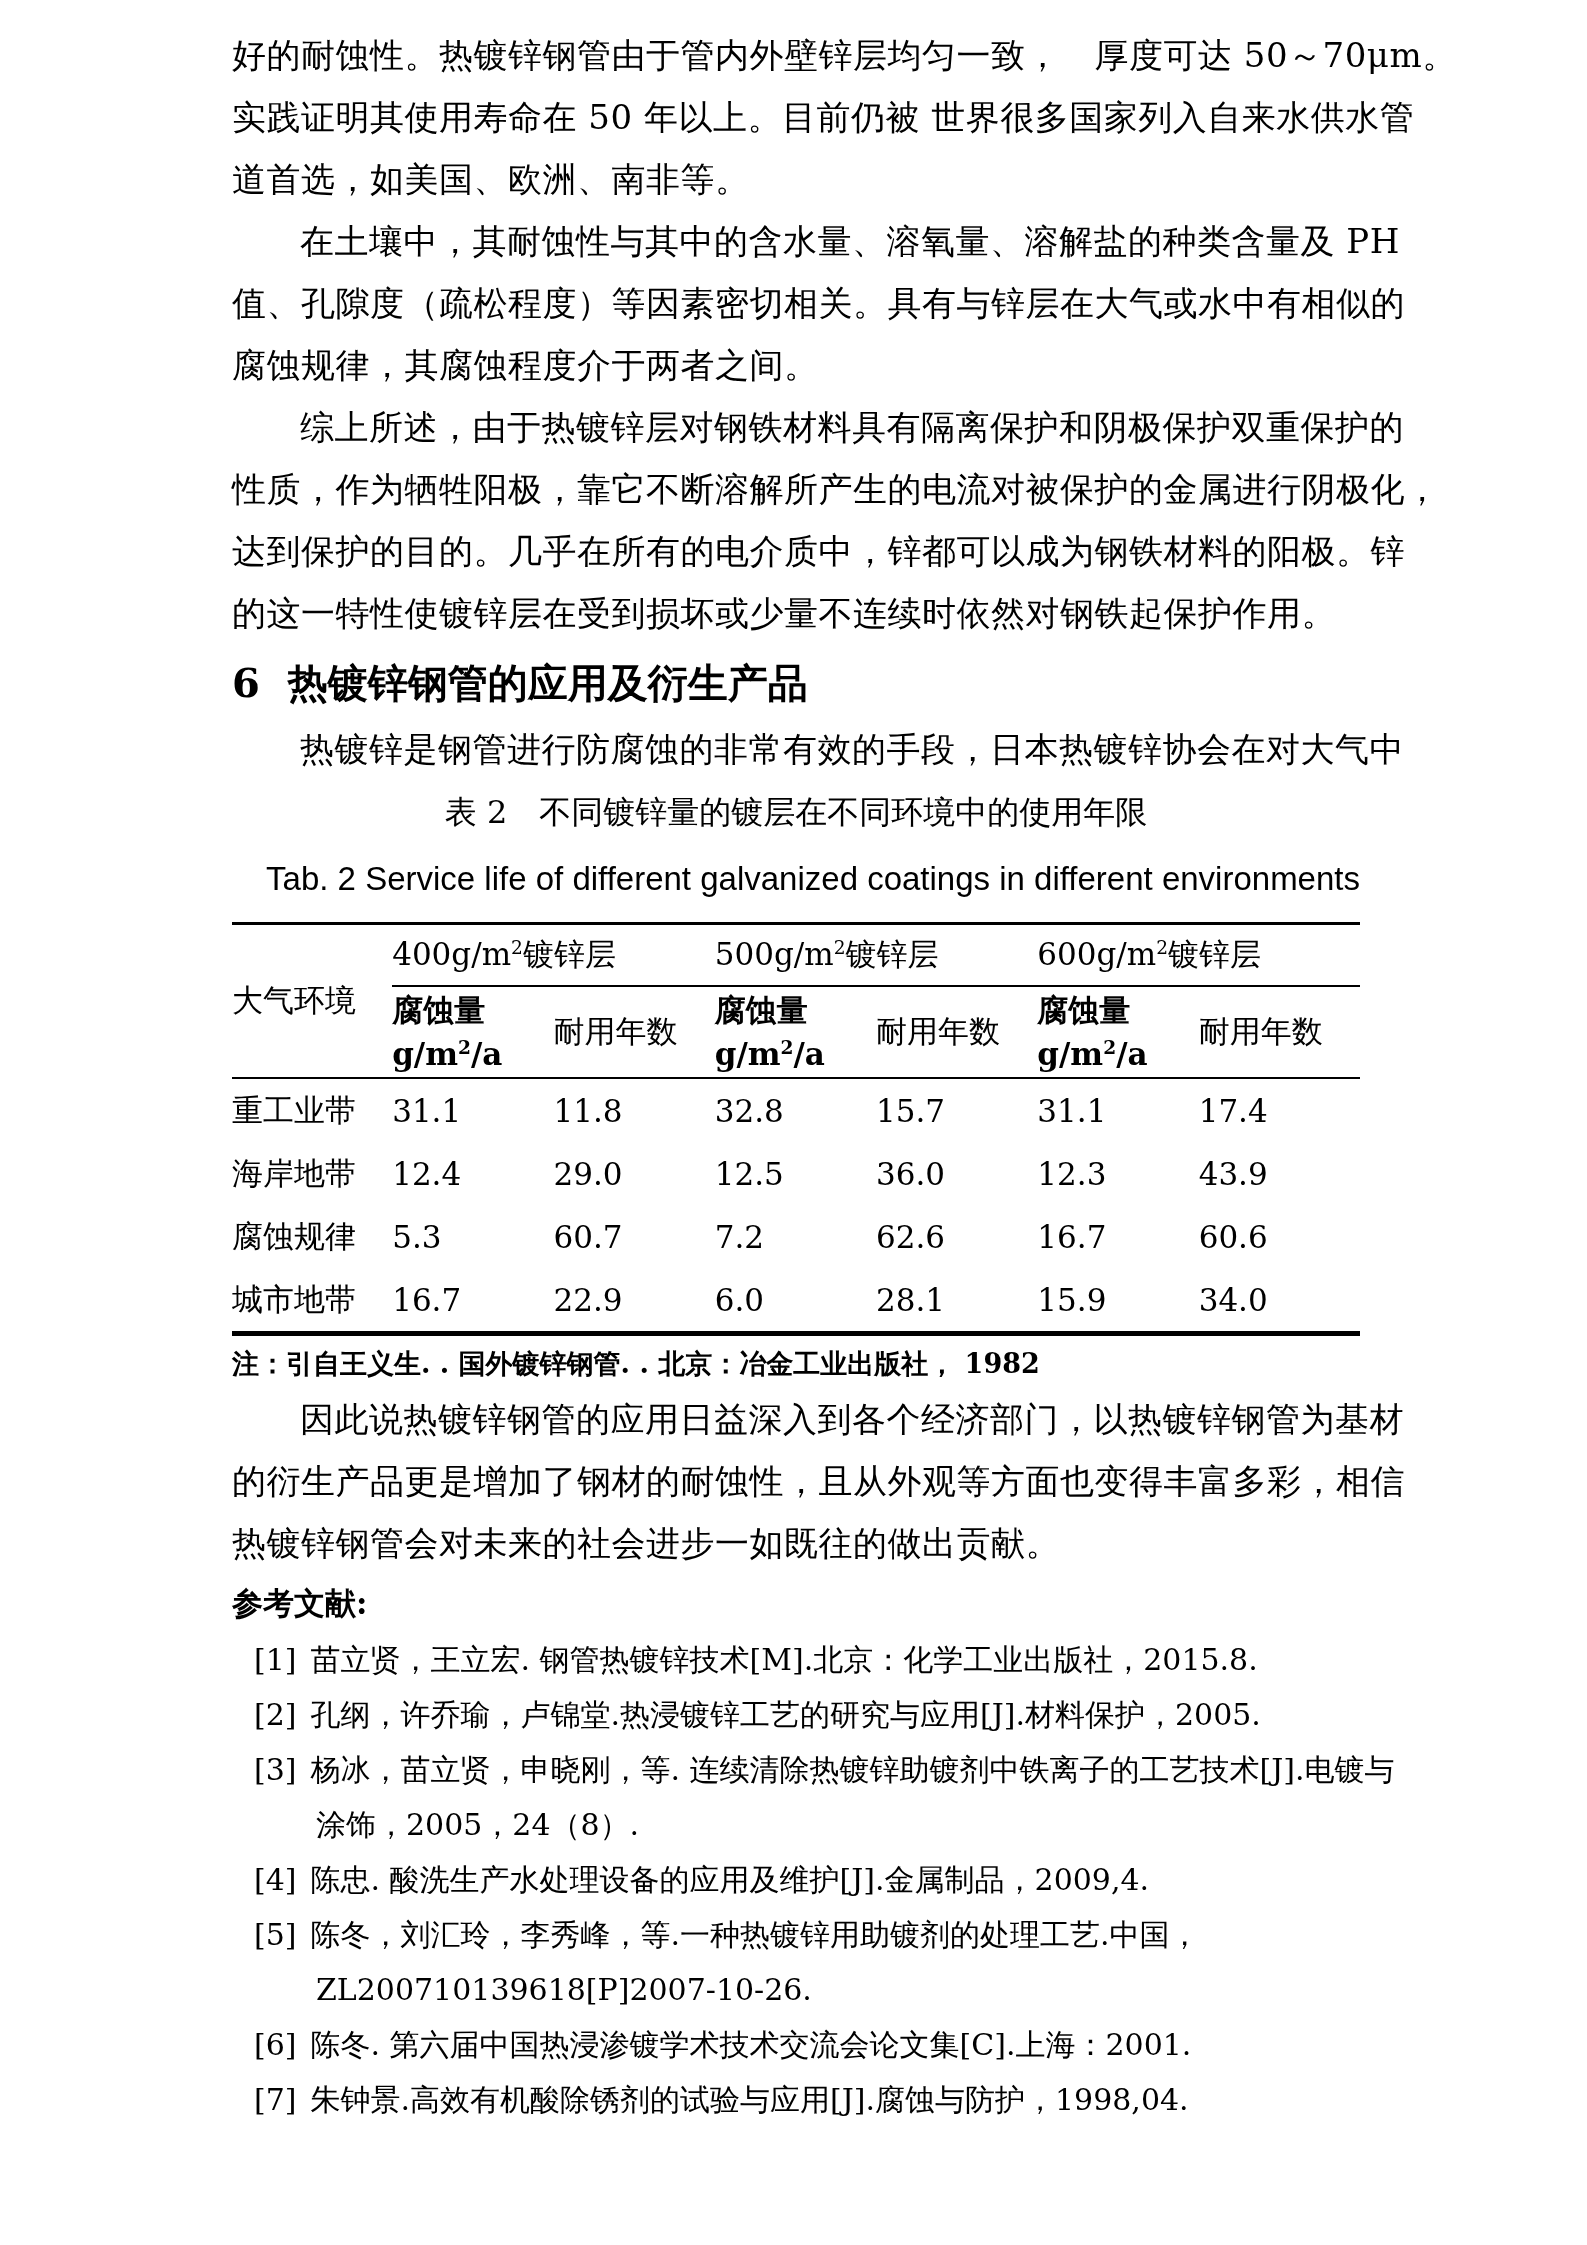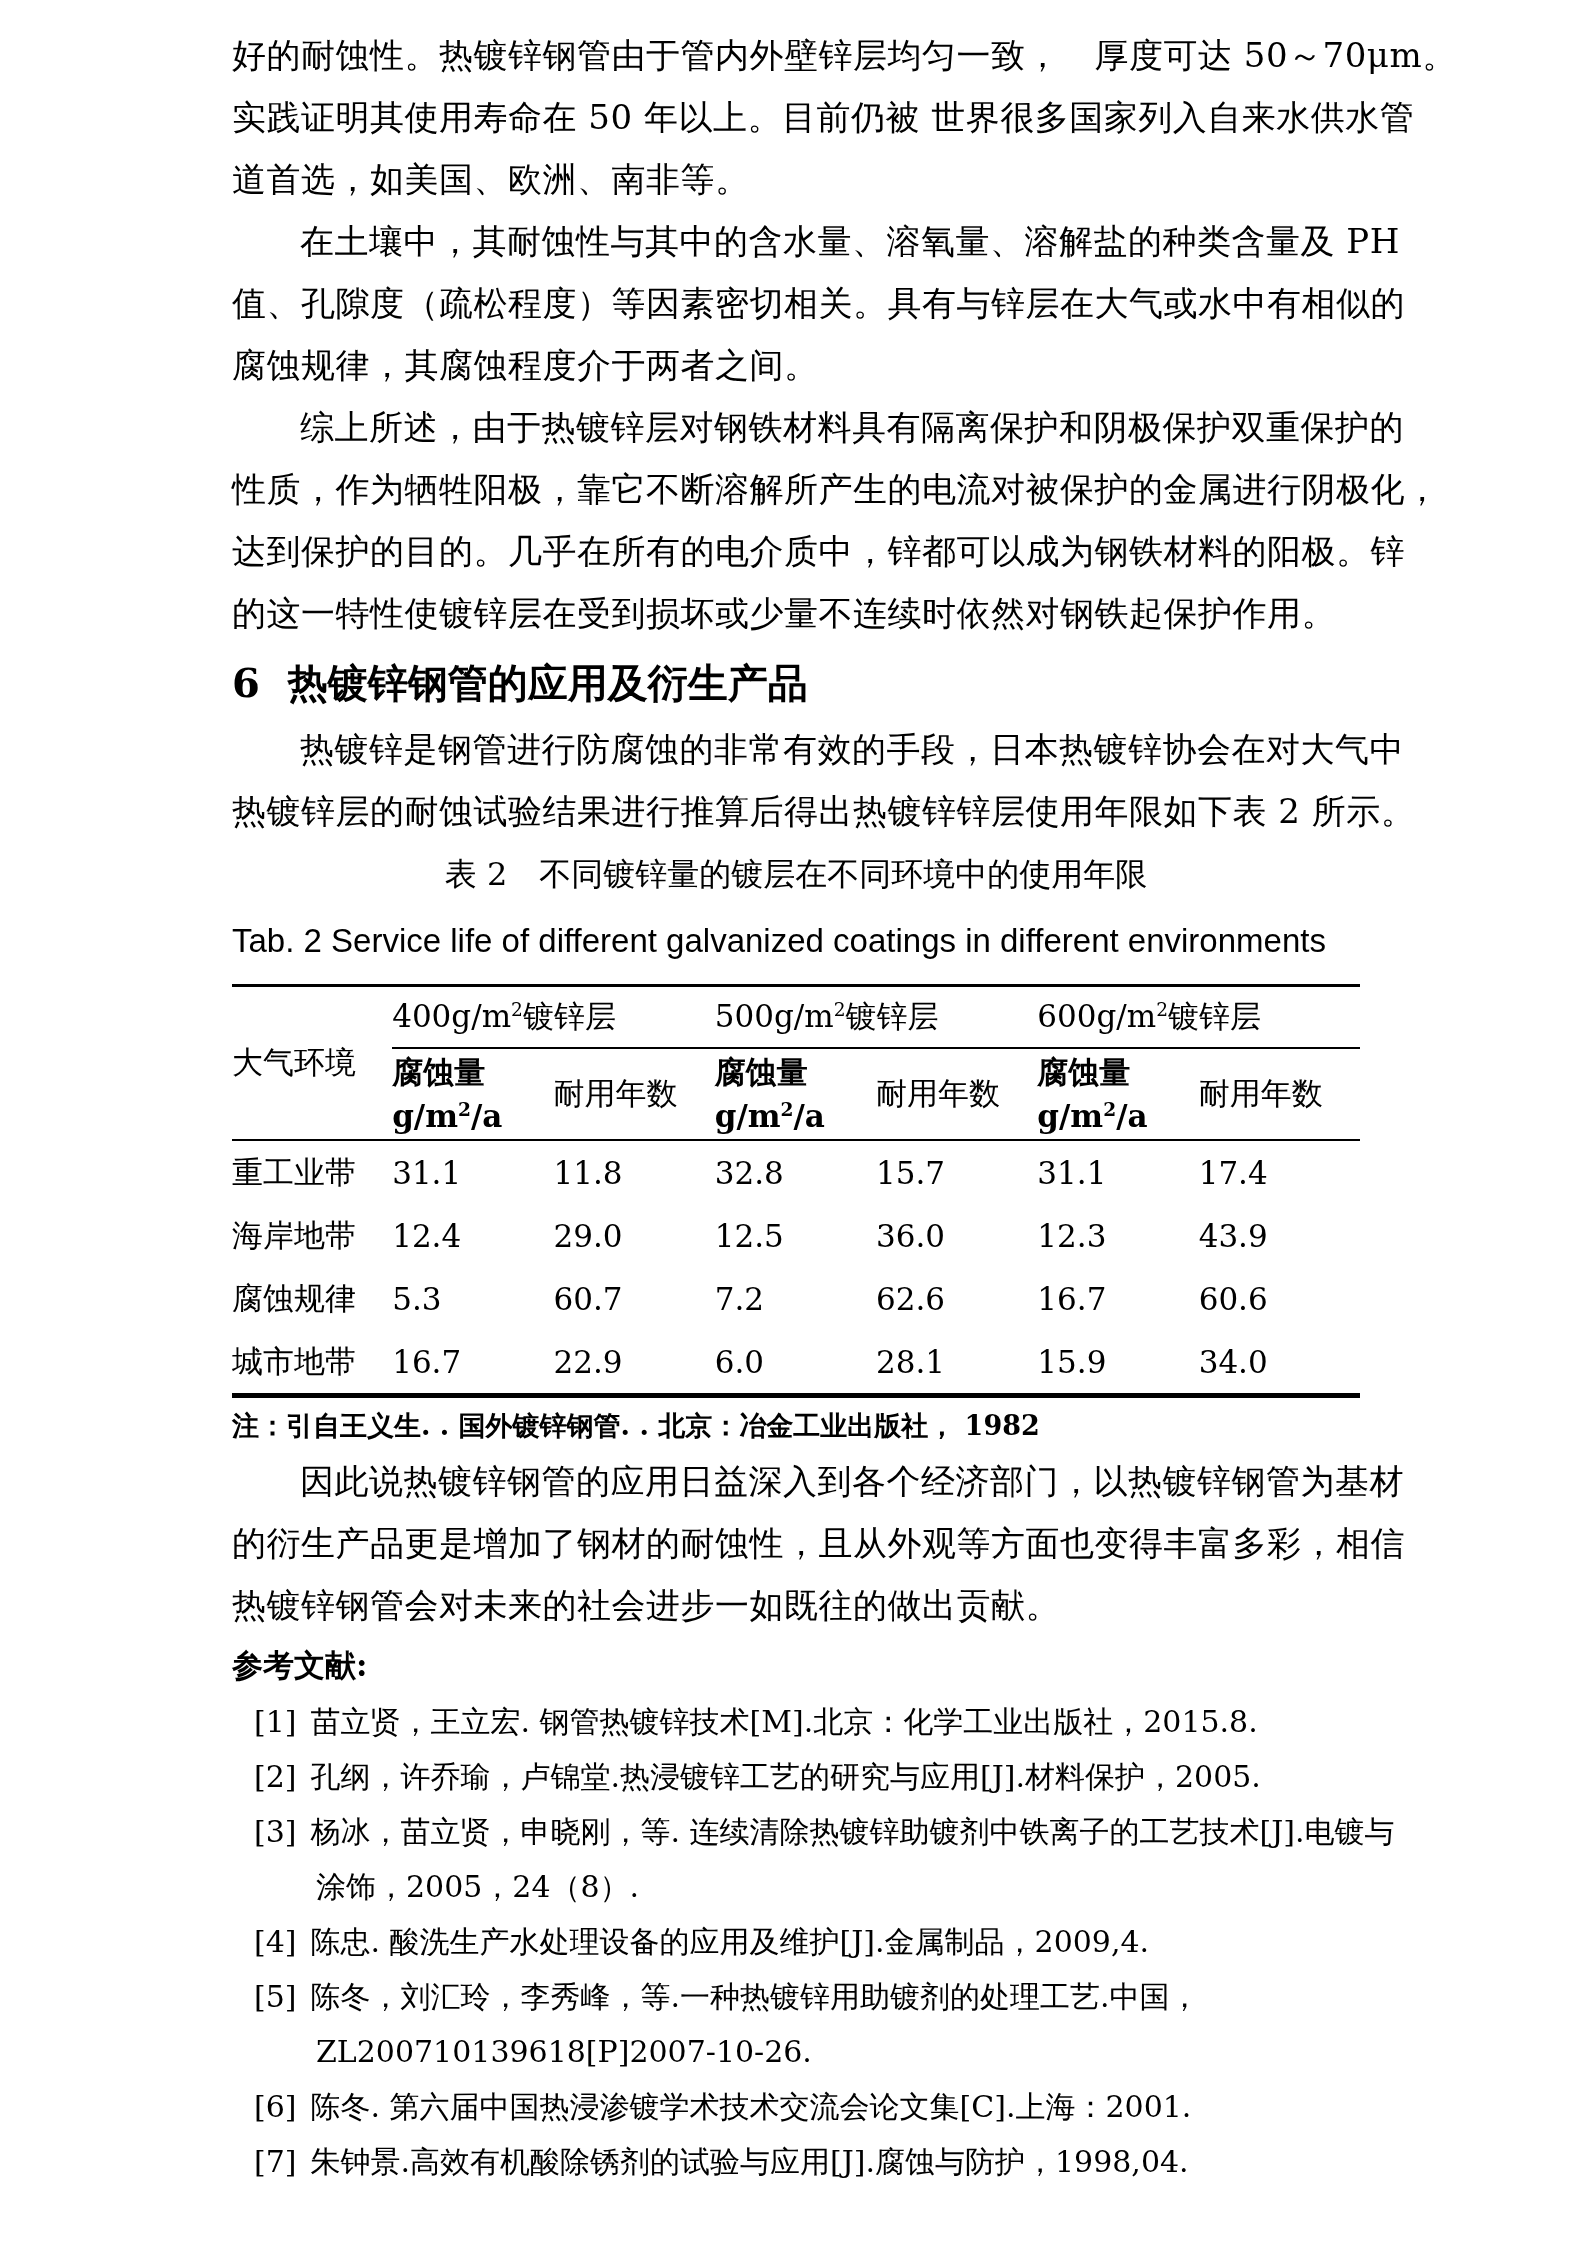--- a/index.html
+++ b/index.html
@@ -37,21 +37,21 @@
   }
   .section-heading .num { margin-right: 28px; }
 
   .caption-zh {
     text-align: center;
     font-size: 32px;
     line-height: 64px;
     white-space: nowrap;
   }
   .caption-en {
-    text-align: left;
+    text-align: right;
     font-family: "Liberation Sans", sans-serif;
     font-size: 33px;
     line-height: 70px;
     white-space: nowrap;
   }
 
   table.service-life {
     width: 100%;
     border-collapse: collapse;
     border-top: 3px solid #000;
@@ -121,21 +121,20 @@
       <div class="line">达到保护的目的。几乎在所有的电介质中，锌都可以成为钢铁材料的阳极。锌</div>
       <div class="line">的这一特性使镀锌层在受到损坏或少量不连续时依然对钢铁起保护作用。</div>
     </div>
 
     <h2 class="section-heading">
       <span class="num">6</span><span>热镀锌钢管的应用及衍生产品</span>
     </h2>
 
     <div class="para">
       <div class="line indent">热镀锌是钢管进行防腐蚀的非常有效的手段，日本热镀锌协会在对大气中</div>
-      <div class="line">热镀锌层的耐蚀试验结果进行推算后得出热镀锌锌层使用年限如下表 2 所示。</div>
     </div>
 
     <div class="caption-zh">表 2　不同镀锌量的镀层在不同环境中的使用年限</div>
     <div class="caption-en">Tab. 2  Service life of different galvanized coatings in different environments</div>
 
     <table class="service-life">
       <colgroup>
         <col class="env-col">
           <col>
           <col>

